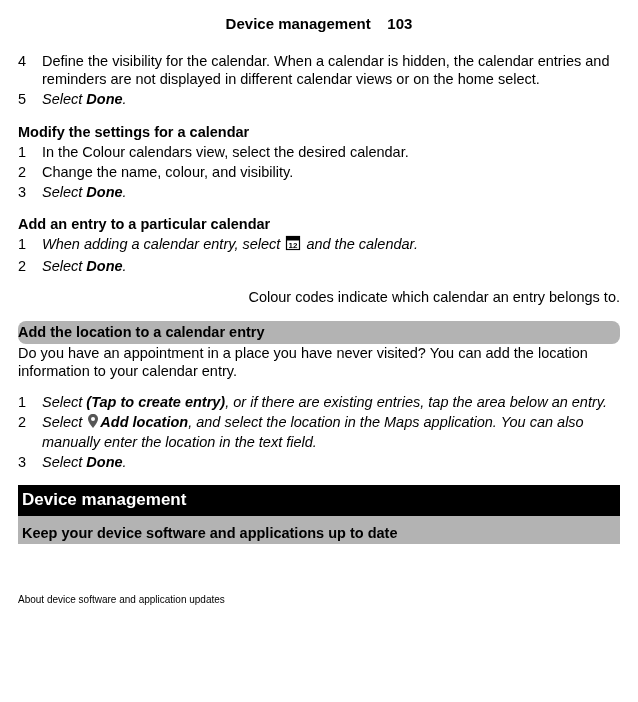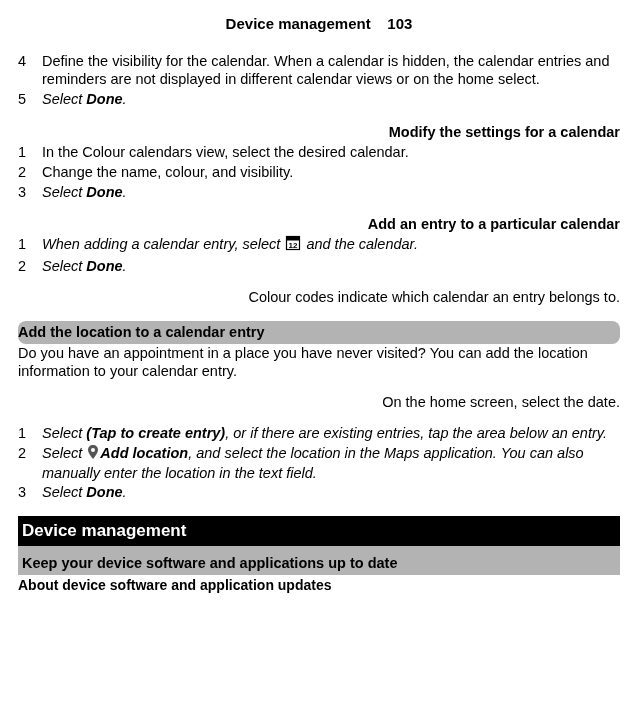--- a/index.html
+++ b/index.html
@@ -33,21 +33,20 @@
     .list-text {
       flex: 1;
     }
     .bold {
       font-weight: bold;
     }
     .section-heading {
       font-weight: bold;
       margin-top: 14px;
       margin-bottom: 1px;
-      text-align: right;
     }
     .para {
       margin-top: 12px;
       margin-bottom: 1px;
       text-align: right;
     }
     .icon-calendar {
       display: inline-block;
       vertical-align: middle;
       margin: 0 1px;
@@ -73,23 +72,24 @@
       margin-top: 14px;
       font-size: 17px;
     }
     .gray-band2 {
       background: #b3b3b3;
       font-weight: bold;
       padding: 8px 4px 2px 4px;
       font-size: 14.5px;
     }
     .sub-heading {
-      font-weight: bold;
+      font-weight: normal;
       padding: 1px 0 1px 0;
-      font-size: 14px;
+      font-size: 10px;
+      margin-top: 48px;
     }
     .tight { margin-top: 0; }
     .sp-top { margin-top: 12px; }
     .inline-seg { display: inline; font-style: italic; }
   </style>
 </head>
 <body>
 
 <div class="header-row">
   <span>Device management</span>
@@ -140,21 +140,20 @@
   <div class="list-row">
     <div class="list-num">2</div>
     <div class="list-text">
       <span class="inline-seg">Select </span><span class="bold inline-seg">Done</span><span class="inline-seg">.</span>
     </div>
   </div>
   <div class="para">Colour codes indicate which calendar an entry belongs to.</div>
 
   <div class="gray-band">Add the location to a calendar entry</div>
   <div class="tight">Do you have an appointment in a place you have never visited? You can add the location information to your calendar entry.</div>
-  <div class="para">On the home screen, select the date.</div>
 
   <div class="list-row sp-top">
     <div class="list-num">1</div>
     <div class="list-text">
       <span class="inline-seg">Select </span><span class="bold inline-seg">(Tap to create entry)</span><span class="inline-seg">, or if there are existing entries, tap the area below an entry.</span>
     </div>
   </div>
   <div class="list-row">
     <div class="list-num">2</div>
     <div class="list-text">

